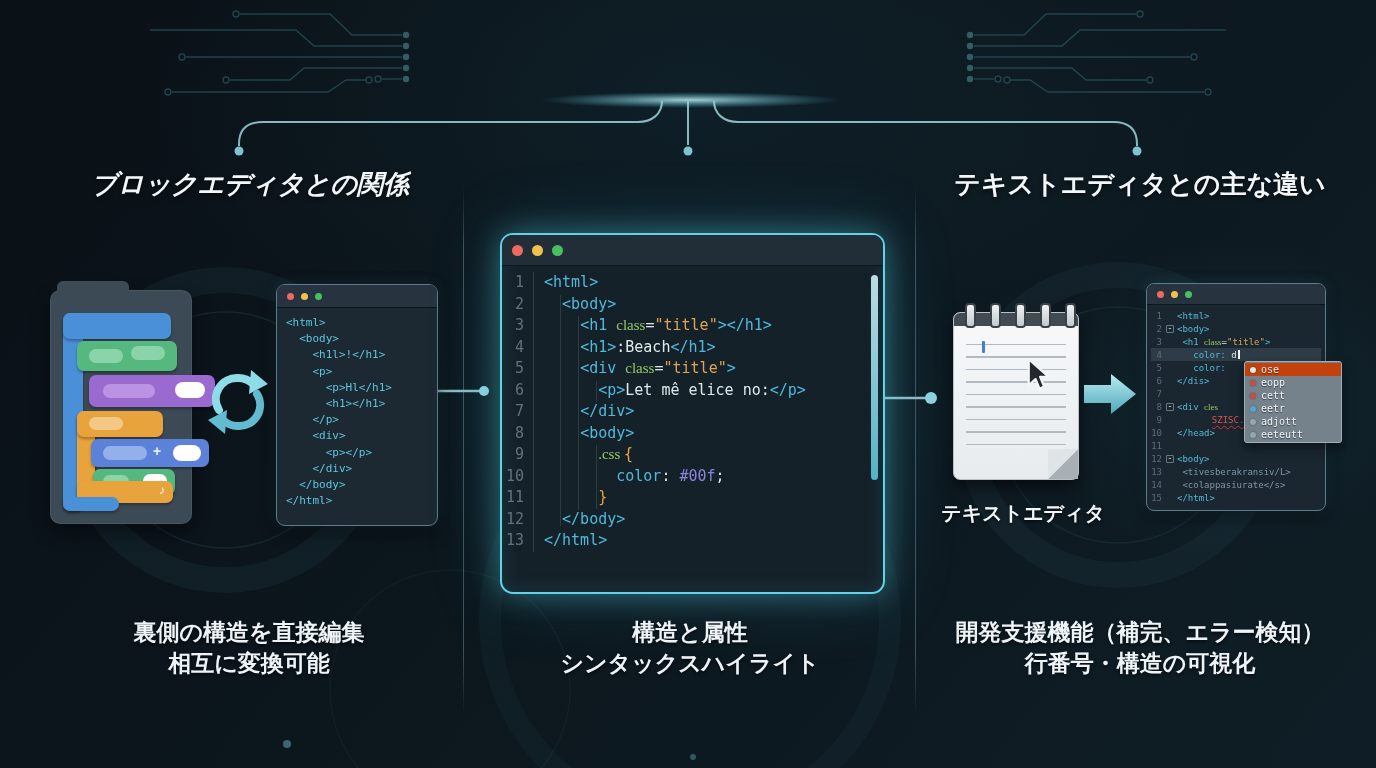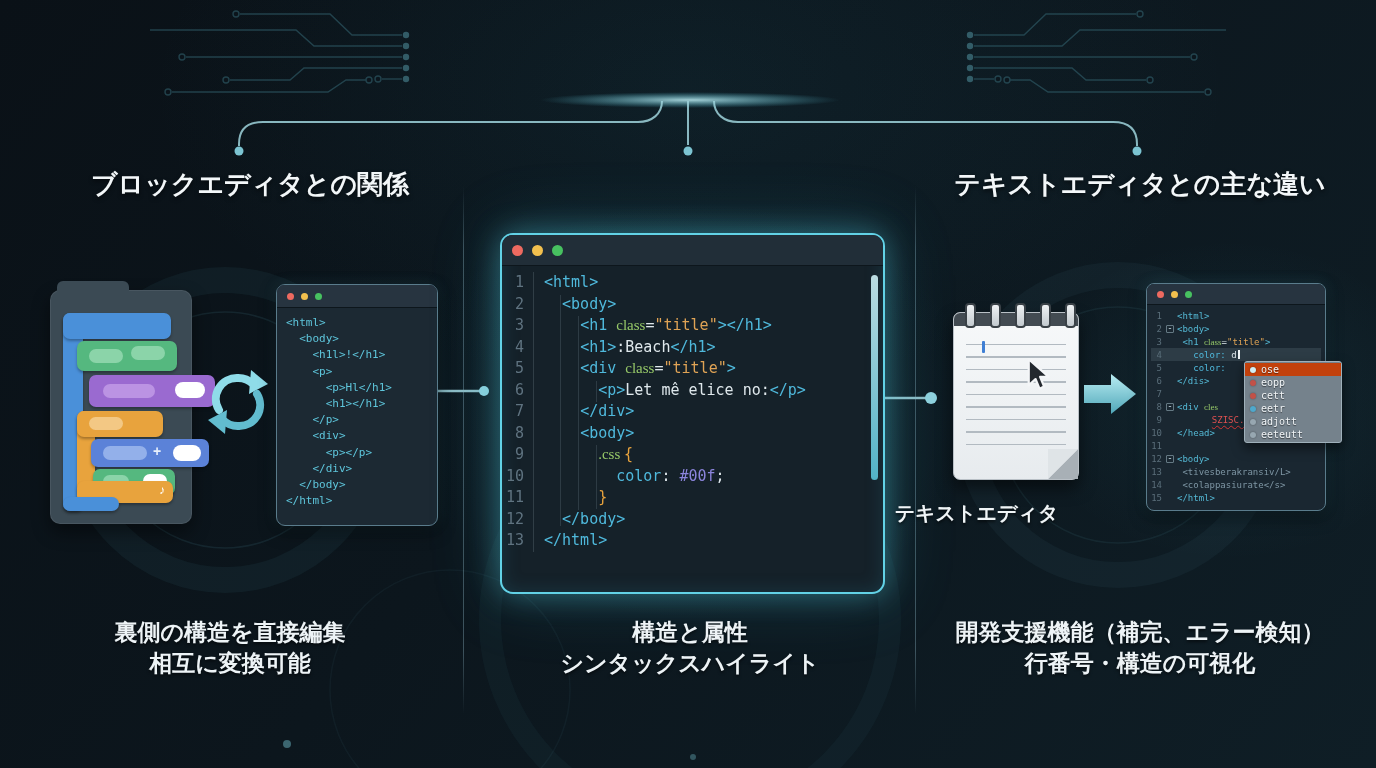--- a/index.html
+++ b/index.html
@@ -13,21 +13,21 @@
       linear-gradient(130deg,#0a1117 0%, #0c161d 45%, #0f1e26 100%);
   }
   .bgfx{position:absolute;inset:0;pointer-events:none;}
   .title{
     position:absolute;top:28px;left:0;right:0;text-align:center;
     font-size:46px;font-weight:700;color:#f2fafc;letter-spacing:3px;
     text-shadow:0 0 20px rgba(120,220,240,.38), 0 2px 4px rgba(0,0,0,.65);
   }
   .heading{position:absolute;top:167px;text-align:center;font-size:26px;font-weight:700;color:#f3f7f9;
     text-shadow:0 2px 4px rgba(0,0,0,.6);}
-  .h-left{left:30px;width:440px;}
+  .h-left{left:30px;width:440px;font-style:italic;}
   .h-mid{left:470px;width:440px;}
   .h-right{left:915px;width:450px;}
   .divider{position:absolute;top:186px;width:1px;height:528px;
     background:linear-gradient(180deg,transparent,rgba(140,180,195,.38) 12%,rgba(140,180,195,.38) 88%,transparent);}
   .d1{left:463px;} .d2{left:915px;}
 
   
   .winbar{display:flex;align-items:center;gap:7px;padding:0 10px;background:#273440;
     border-bottom:1px solid #0d161c;border-radius:7px 7px 0 0;}
   .dot{border-radius:50%;display:inline-block;}
@@ -97,21 +97,21 @@
   .np-ring{position:absolute;top:-10px;width:7px;height:21px;border:2px solid #3a4147;border-radius:4px;
     background:linear-gradient(180deg,#eef1f3,#c3cacf);}
   .np-lines{position:absolute;left:12px;right:12px;top:20px;bottom:24px;
     background:repeating-linear-gradient(180deg,transparent 0 11px,#b2bac1 11px 12.5px);}
   .np-caret{position:absolute;left:28px;top:28px;width:3px;height:12px;background:#3f7fd4;border-radius:1px;}
   .np-fold1{position:absolute;right:0;bottom:0;width:0;height:0;border-style:solid;
     border-width:0 0 30px 30px;border-color:transparent transparent #a8b0b6 transparent;}
   .np-fold2{position:absolute;right:0;bottom:0;width:0;height:0;border-style:solid;
     border-width:30px 30px 0 0;border-color:#dfe4e7 transparent transparent transparent;}
   .np-cursor{position:absolute;left:1026px;top:358px;}
-  .np-label{position:absolute;left:889px;top:500px;width:175px;text-align:center;
+  .np-label{position:absolute;left:930px;top:500px;width:175px;text-align:right;
     font-size:20px;font-weight:700;color:#f0f5f7;text-shadow:0 2px 3px rgba(0,0,0,.6);}
   .flow-arrow{position:absolute;left:1084px;top:372px;}
 
   .minied{position:absolute;left:1146px;top:283px;width:178px;height:226px;background:#1a2731;
     border:1.5px solid #5a7c8c;border-radius:8px;box-shadow:0 6px 16px rgba(0,0,0,.5), 0 0 14px rgba(80,180,200,.18);}
   .minied .winbar{height:20px;}
   .minied .dot{width:7px;height:7px;}
   .code-x{padding:4px 4px 0 4px;font-family:"DejaVu Sans Mono","Liberation Mono",monospace;}
   .xline{display:flex;align-items:center;height:13px;white-space:pre;}
   .xline.hl{background:rgba(180,205,220,.13);}
@@ -127,21 +127,21 @@
   .popup{position:absolute;left:1244px;top:361px;width:96px;background:#75828c;
     border:1px solid #9fb0ba;border-radius:3px;box-shadow:0 5px 12px rgba(0,0,0,.5);z-index:5;padding:1px 0;}
   .acrow{display:flex;align-items:center;height:13px;padding:0 5px;gap:5px;
     font-family:"DejaVu Sans Mono","Liberation Mono",monospace;font-size:10px;color:#f0f4f6;
     text-shadow:0 1px 1px rgba(0,0,0,.55);}
   .acrow.sel{background:#c2410c;}
   .acdot{width:6px;height:6px;border-radius:50%;flex:0 0 6px;box-shadow:0 0 2px rgba(0,0,0,.4);}
 
   
   .notes{position:absolute;top:617px;}
-  .n-left{left:15px;width:430px;}
+  .n-left{left:34px;width:430px;}
   .n-mid{left:470px;width:440px;}
   .n-right{left:905px;width:470px;}
   .note-line{text-align:center;font-size:23px;font-weight:700;line-height:31px;color:#edf3f6;
     text-shadow:0 2px 3px rgba(0,0,0,.55);}
 </style>
 </head>
 <body>
 
 <div class="stage">
 

